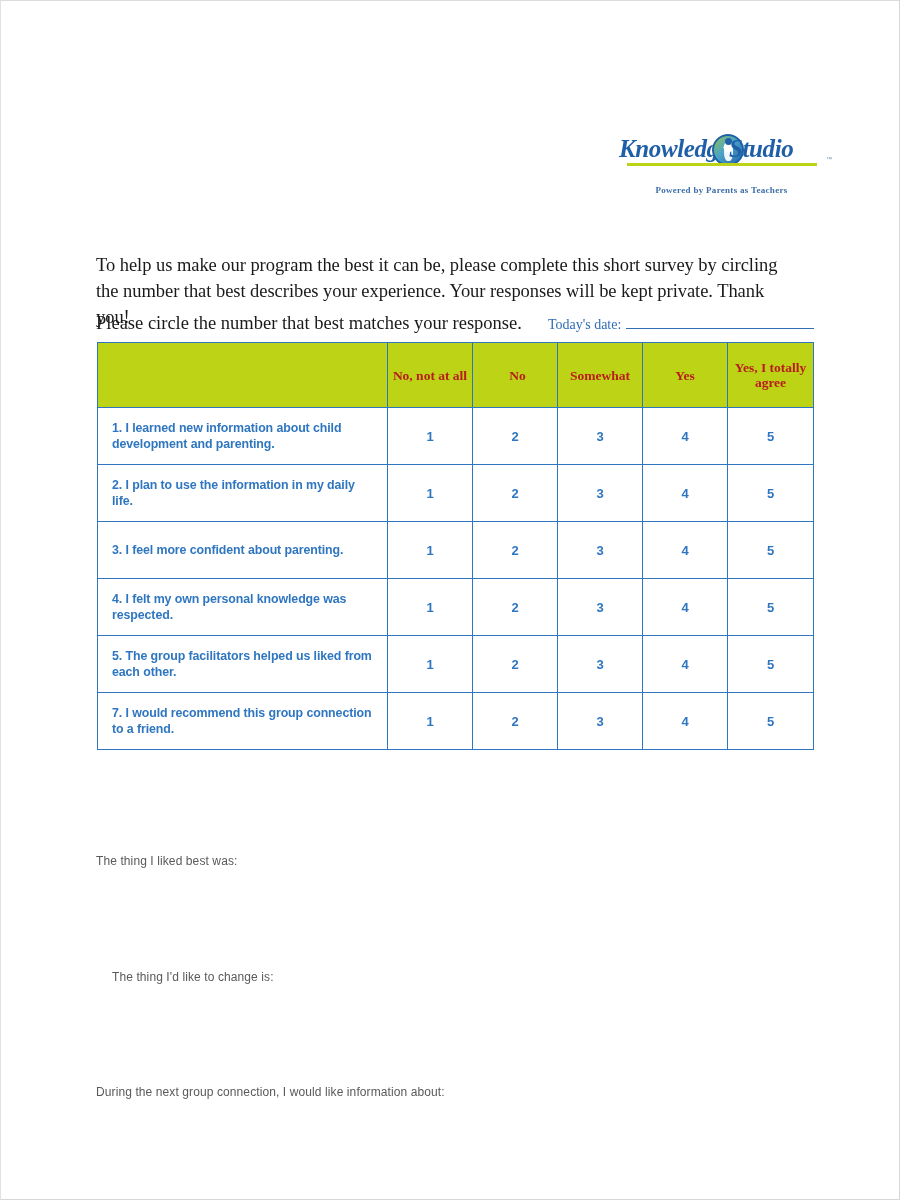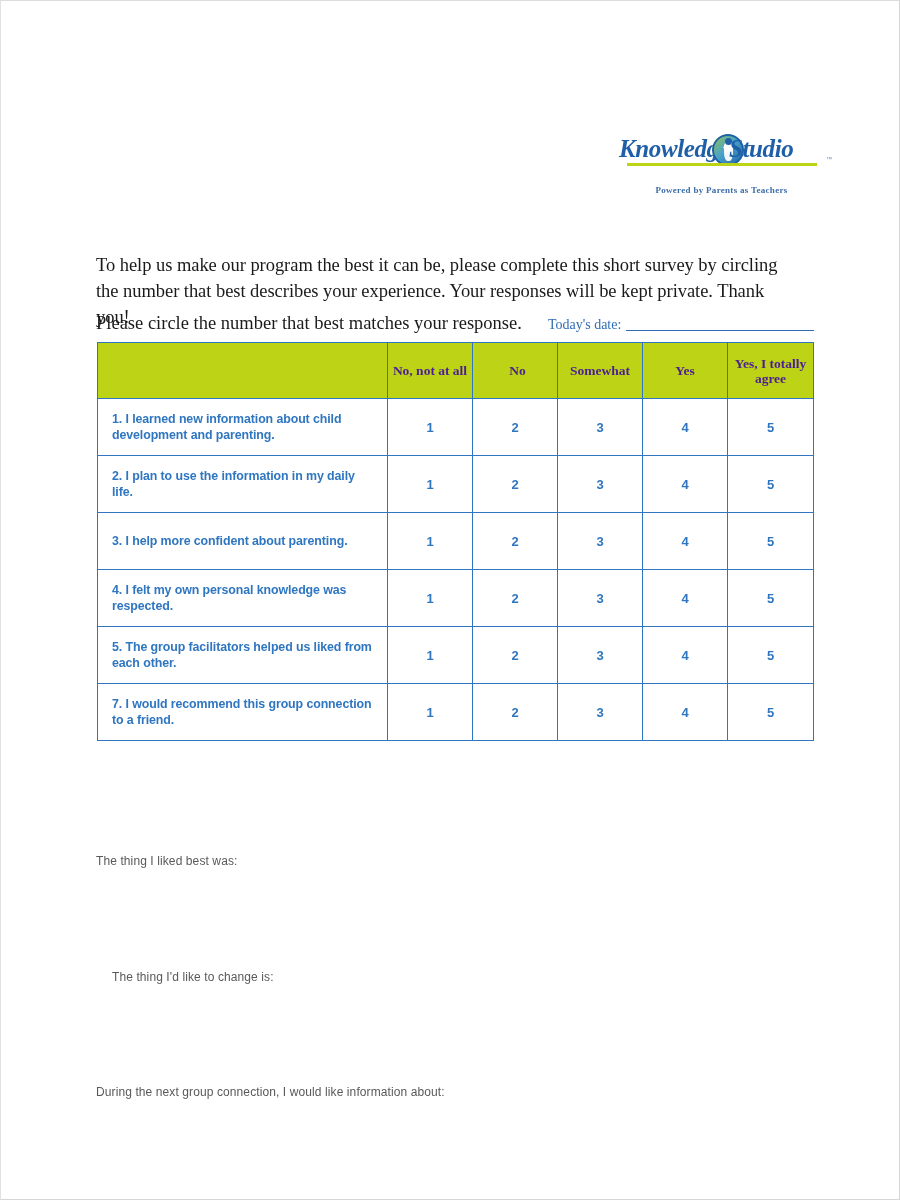--- a/index.html
+++ b/index.html
@@ -142,21 +142,21 @@
     align-items: baseline;
   }
   .subhead {
     font-family: "Liberation Serif", serif;
     font-size: 18.5px;
     color: #1a1a1a;
     white-space: nowrap;
   }
   .date-wrap {
     display: flex;
-    align-items: center;
+    align-items: flex-start;
     margin-left: 26px;
     flex: 1;
   }
   .date-label {
     font-family: "Liberation Serif", serif;
     font-size: 14px;
     color: #2f6db5;
     white-space: nowrap;
   }
   .date-line {
@@ -175,27 +175,27 @@
     border-collapse: collapse;
     table-layout: fixed;
   }
   .survey-table th,
   .survey-table td {
     border: 1.6px solid #2f76c0;
     box-sizing: border-box;
   }
   .survey-table thead th {
     background: #bcd316;
-    color: #4c1d95;
+    color: #b91c1c;
     font-family: "Liberation Serif", serif;
     font-weight: bold;
     font-size: 13.5px;
     line-height: 15px;
     text-align: center;
-    height: 56px;
+    height: 65px;
     padding: 2px 3px;
   }
   .survey-table thead th.th-blank {
     background: #bcd316;
   }
   .q-cell {
     color: #2f76c0;
     font-family: "Liberation Sans", sans-serif;
     font-weight: bold;
     font-size: 12.4px;
@@ -297,21 +297,21 @@
         <td class="num-cell">1</td>
         <td class="num-cell">2</td>
         <td class="num-cell">3</td>
         <td class="num-cell">4</td>
         <td class="num-cell">5</td>
       </tr>
 
       <tr class="row-short">
         <td class="q-cell">
           <span class="q-num">3.</span>
-          <span class="q-text">I help more confident about parenting.</span>
+          <span class="q-text">I feel more confident about parenting.</span>
         </td>
         <td class="num-cell">1</td>
         <td class="num-cell">2</td>
         <td class="num-cell">3</td>
         <td class="num-cell">4</td>
         <td class="num-cell">5</td>
       </tr>
 
       <tr class="row-tall">
         <td class="q-cell">

